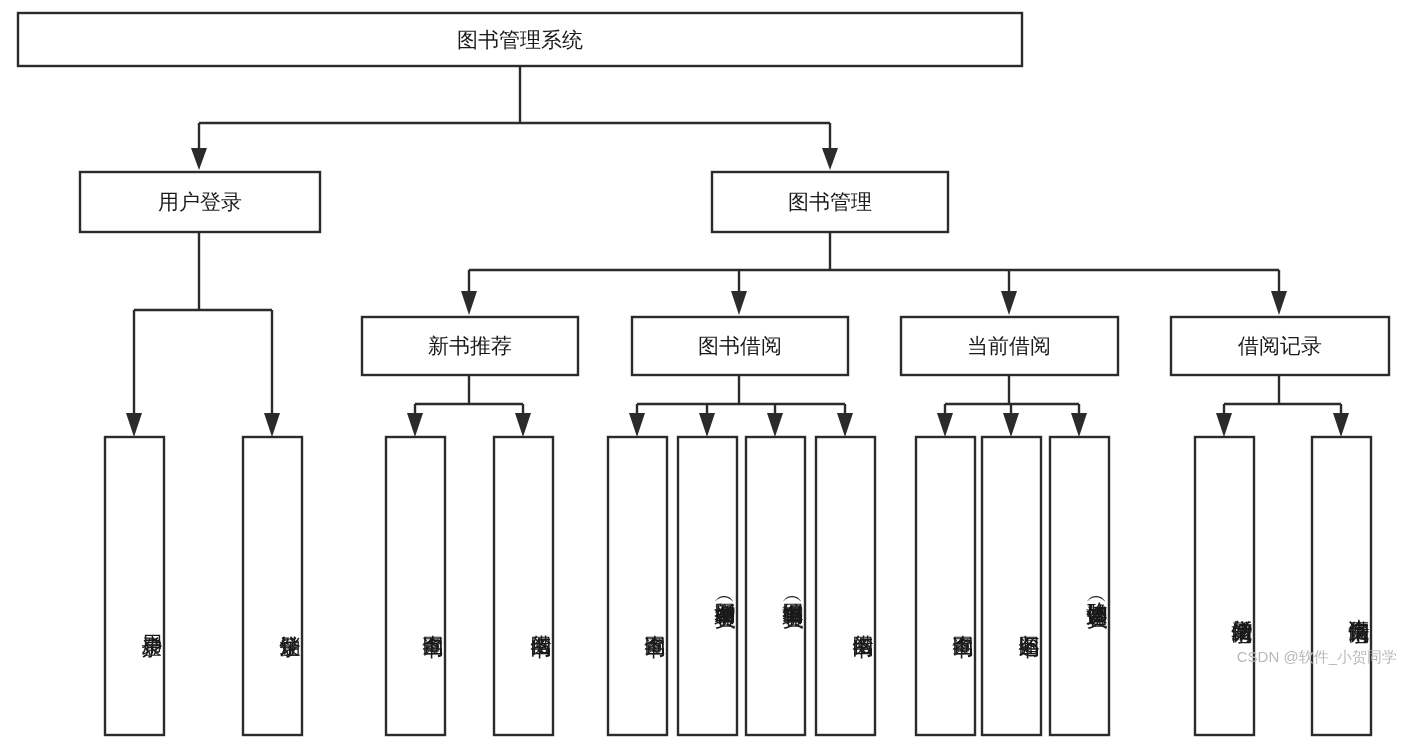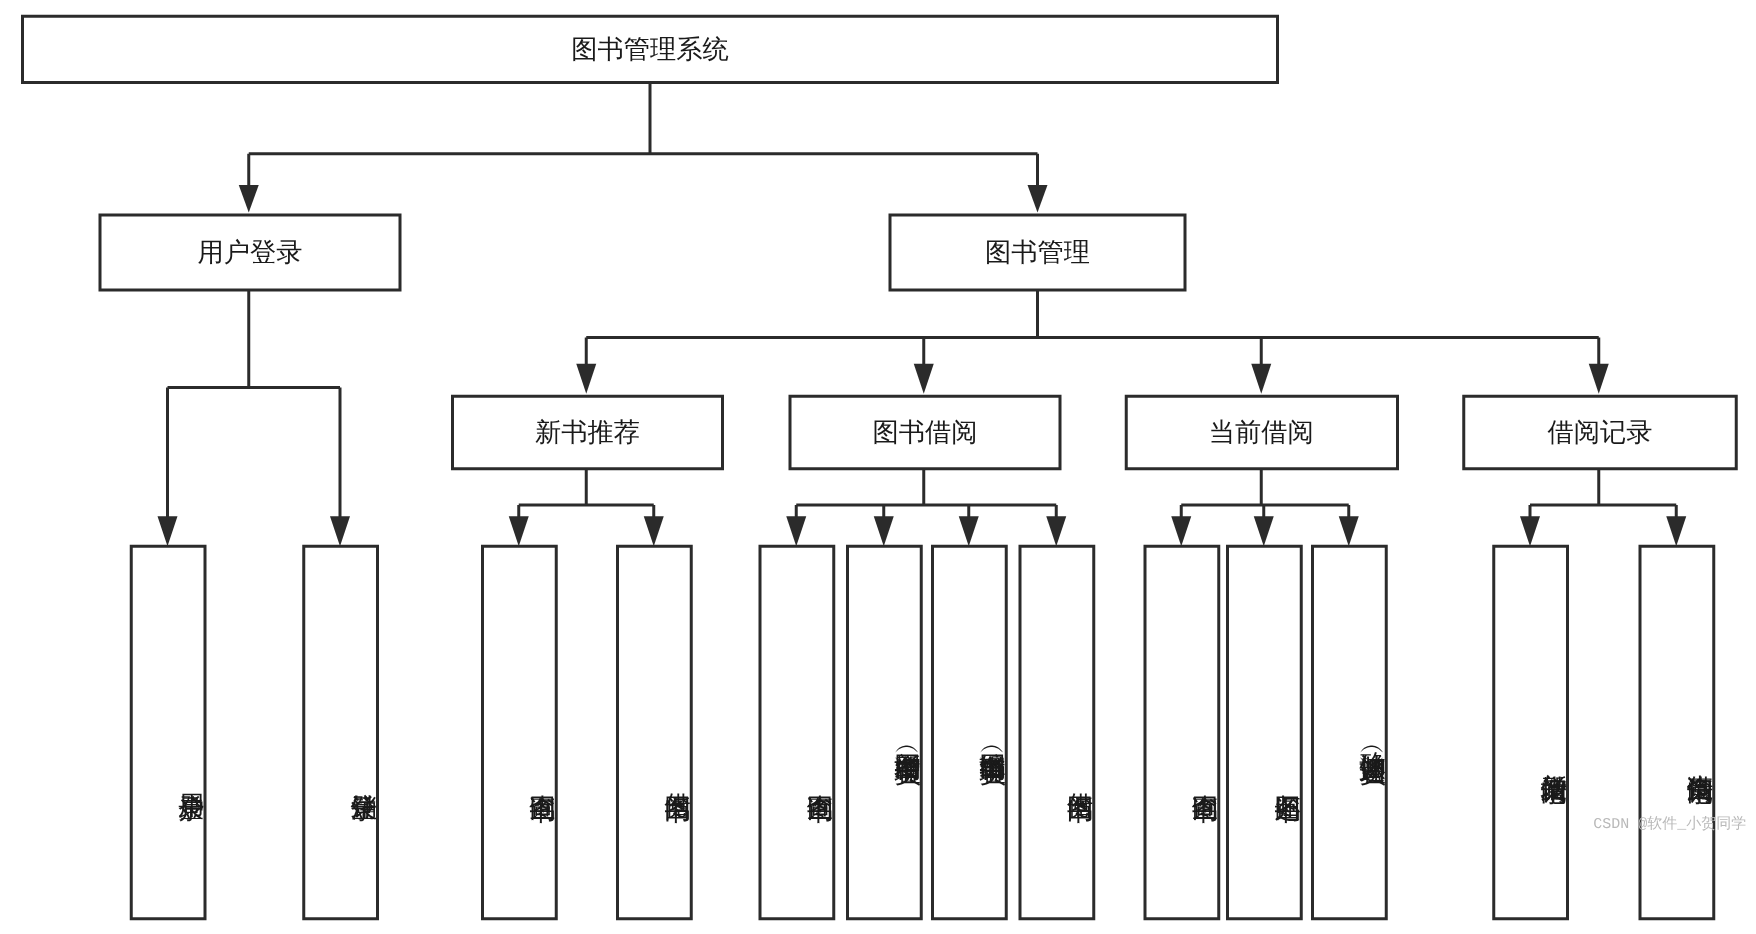--- a/index.html
+++ b/index.html
@@ -63,22 +63,22 @@
     justify-content: center;
     text-align: left;
     white-space: nowrap;
     pointer-events: none;
     user-select: none;
   }
   .watermark {
     position: absolute;
     right: 8px;
     bottom: 4px;
-    font-family: Liberation Mono, monospace;
-    font-size: 12px;
+    font-family: Liberation Sans, sans-serif;
+    font-size: 15px;
     color: #b9b9b9;
     white-space: nowrap;
     user-select: none;
   }
 </style>
 </head>
 <body>
 
 <div id="diagram-root">
 

